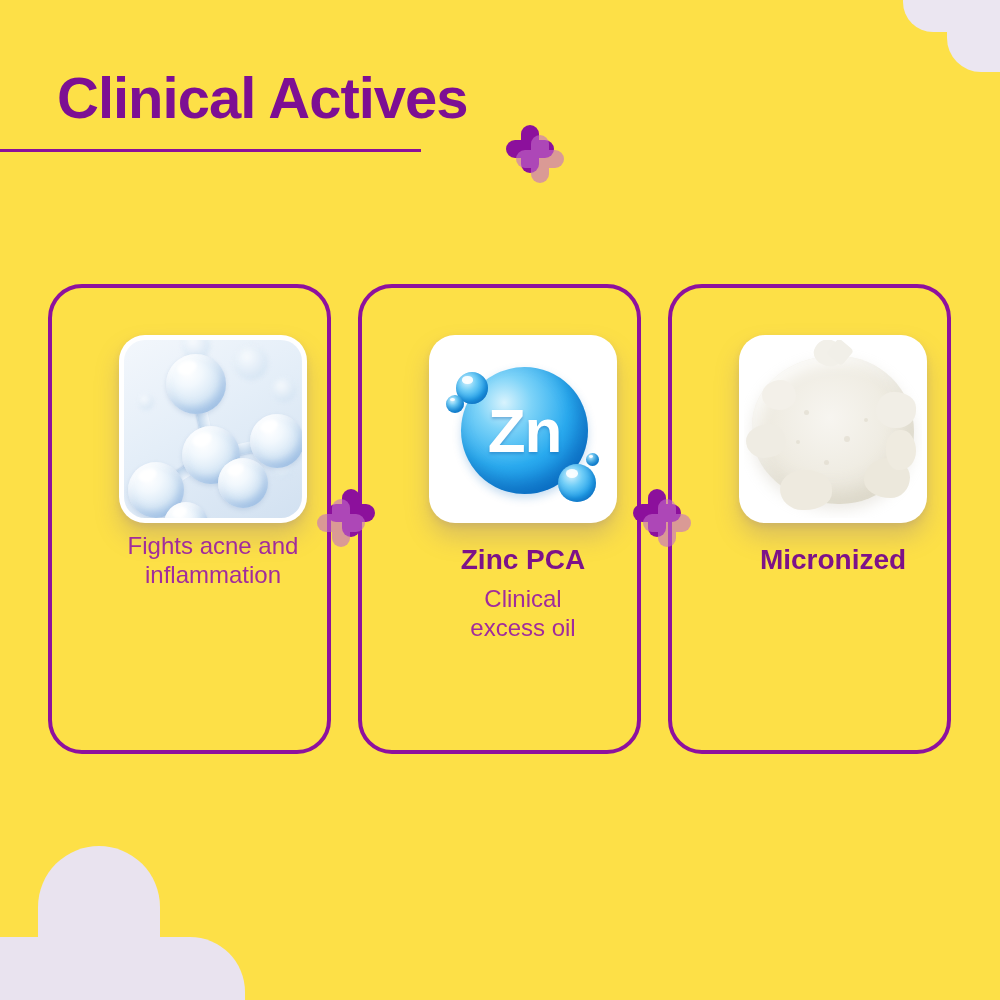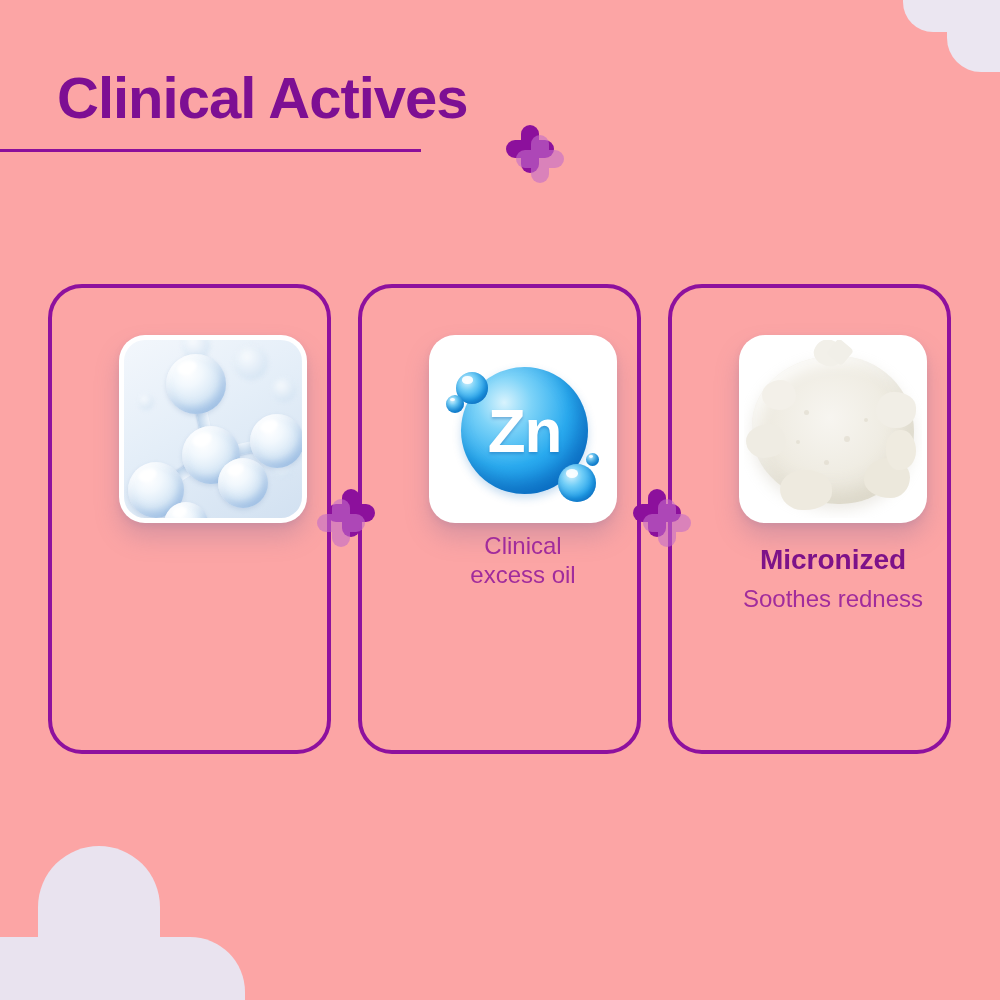--- a/index.html
+++ b/index.html
@@ -1,18 +1,18 @@
 <!DOCTYPE html>
 <html><head>
 <meta charset="utf-8">
 <style>
   html,body{margin:0;padding:0;background:#e8e8e8;}
   #canvas{
     position:relative;width:1000px;height:1000px;overflow:hidden;
-    background:#fca5a5;font-family:"Liberation Sans",sans-serif;
+    background:#fde047;font-family:"Liberation Sans",sans-serif;
   }
 
   
   .deco{position:absolute;background:#e9e3ef;}
   .deco-tr-a{left:903px;top:-52px;width:175px;height:84px;border-radius:30px;background:#ebe6f1;}
   .deco-tr-b{left:947px;top:-32px;width:145px;height:104px;border-radius:34px;background:#ebe6f1;}
   .deco-bl-v{left:38px;top:846px;width:122px;height:170px;border-radius:61px 61px 0 0;}
   .deco-bl-h{left:-60px;top:937px;width:305px;height:130px;border-radius:0 55px 55px 0;}
 
   
@@ -149,33 +149,41 @@
             <div class="bond b3"></div>
             <div class="bond b4"></div>
           <div class="ms s1"></div>
             <div class="ms s2"></div>
             <div class="ms s3"></div>
           <div class="ms s4"></div>
             <div class="ms s5"></div>
             <div class="ms s6"></div>
         </div>
       </div>
+      <div class="card-desc">
+        <div>Fights acne and</div>
+        <div>inflammation</div>
+      </div>
     </div>
 
     <div class="card">
       <div class="tile">
         <div class="art">
           <div class="zn-main">
             <span class="zn-label">Zn</span>
           </div>
           <div class="zns z1"></div>
             <div class="zns z2"></div>
             <div class="zns z3"></div>
             <div class="zns z4"></div>
         </div>
+      </div>
+      <div class="card-title">
+        <div>Zinc PCA</div>
+
       </div>
       <div class="card-desc">
         <div>Clinical</div>
         <div>excess oil</div>
       </div>
     </div>
 
     <div class="card">
       <div class="tile">
         <div class="art art-powder">
@@ -193,21 +201,20 @@
             <div class="speck sp3"></div>
           <div class="speck sp4"></div>
             <div class="speck sp5"></div>
         </div>
       </div>
       <div class="card-title">
         <div>Micronized</div>
 
       </div>
       <div class="card-desc">
-        <div>Soothes redness</div>
       </div>
     </div>
 
   </div>
 
   <svg class="plus-svg" style="left:315px;top:486px;" width="70" height="70">
     <g fill="#8c109c" transform="translate(12,3)">
       <rect x="15" y="0" width="18" height="48" rx="9"></rect>
         <rect x="0" y="15" width="48" height="18" rx="9"></rect>
     </g>

